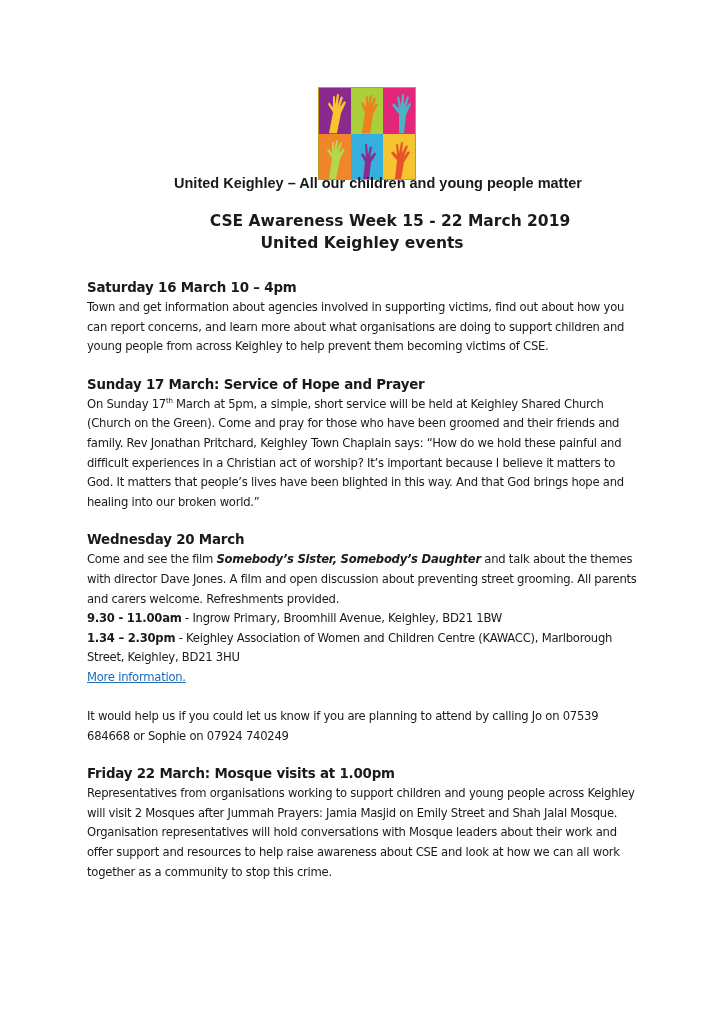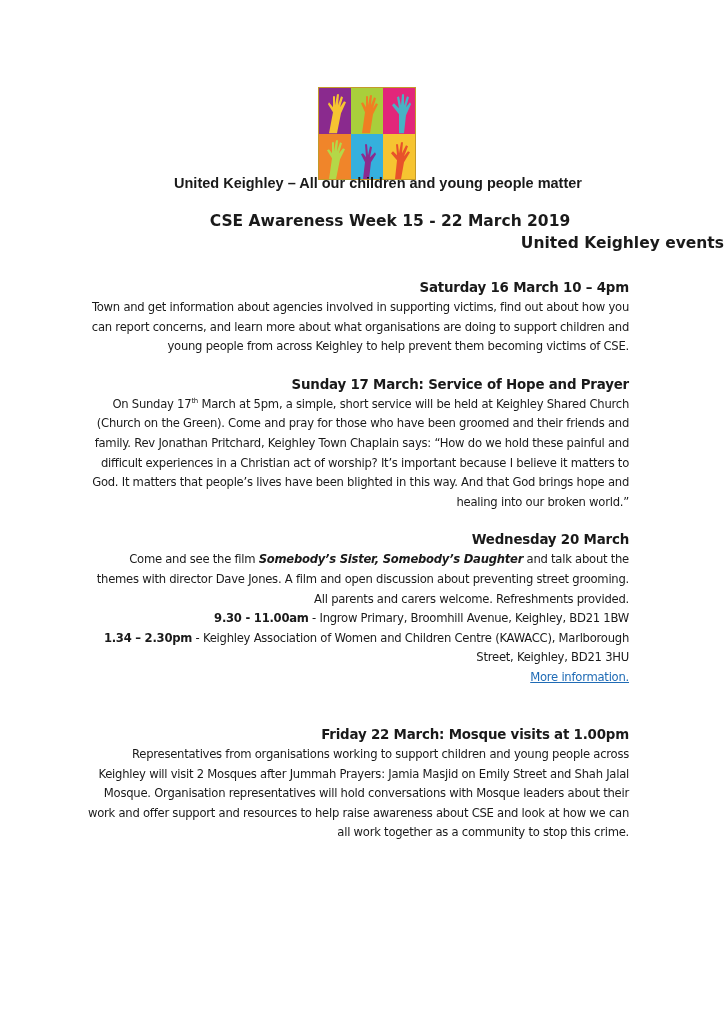--- a/index.html
+++ b/index.html
@@ -7,25 +7,25 @@
   .page { position: absolute; left: 0; top: 0; width: 724px; height: 1024px; }
   .logo { position: absolute; left: 318px; top: 87px; width: 96px; height: 91px; display: grid;
           grid-template-columns: repeat(3, 1fr); grid-template-rows: repeat(2, 1fr); border: 1px solid #c49a2a; }
   .logo .cell { position: relative; overflow: hidden; }
   .logo .cell svg { position: absolute; left: 0; top: 0; width: 100%; height: 100%; }
   .tagline { position: absolute; left: 16px; width: 724px; top: 175px; text-align: center;
              font-family: "Liberation Sans", sans-serif; font-weight: bold; font-size: 14.5px; }
   .title { position: absolute; left: 0; width: 724px; text-align: center;
            font-family: "DejaVu Sans", sans-serif; font-weight: bold; font-size: 15.5px; }
   .t1 { top: 212px; margin-left: 28px; }
-  .t2 { top: 234px; text-align: right; }
+  .t2 { top: 234px; }
   .content { position: absolute; left: 87px; top: 278px; width: 560px;
              font-family: "DejaVu Sans", sans-serif; font-size: 11.6px; line-height: 19.6px; letter-spacing: -0.25px; }
   .h { font-weight: bold; font-size: 13.4px; line-height: 20px; letter-spacing: -0.2px; }
-  .section { margin: 0 18px 18px 0; text-align: right; }
+  .section { margin: 0 7px 18px 0; }
   p { margin: 0; }
   .link { color: #1f6bb5; text-decoration: underline; cursor: pointer; }
   .gap { height: 19.6px; }
   sup { font-size: 7px; line-height: 0; }
   b { font-weight: bold; }
 </style>
 </head>
 <body>
 
 <div class="page">
@@ -80,20 +80,21 @@
       <p><span>On Sunday 17</span><sup>th</sup><span> March at 5pm, a simple, short service will be held at Keighley Shared Church (Church on the Green).  Come and pray for those who have been groomed and their friends and family. Rev Jonathan Pritchard, Keighley Town Chaplain says: “How do we hold these painful and difficult experiences in a Christian act of worship? It’s important because I believe it matters to God. It matters that people’s lives have been blighted in this way. And that God brings hope and healing into our broken world.”</span></p>
     </div>
 
     <div class="section">
       <div class="h">Wednesday 20 March</div>
       <p><span>Come and see the film </span><b><i>Somebody’s Sister, Somebody’s Daughter</i></b><span> and talk about the themes with director Dave Jones. A film and open discussion about preventing street grooming. All parents and carers welcome. Refreshments provided.</span></p>
       <p><b>9.30 - 11.00am</b><span> - Ingrow Primary, Broomhill Avenue, Keighley, BD21 1BW</span></p>
       <p><b>1.34 – 2.30pm</b><span> - Keighley Association of Women and Children Centre (KAWACC), Marlborough Street, Keighley, BD21 3HU</span></p>
       <p><a class="link">More information.</a></p>
       <div class="gap"></div>
+      <p>It would help us if you could let us know if you are planning to attend by calling Jo on 07539 684668 or Sophie on 07924 740249</p>
     </div>
 
     <div class="section">
       <div class="h">Friday 22 March: Mosque visits at 1.00pm</div>
       <p>Representatives from organisations working to support children and young people across Keighley will visit 2 Mosques after Jummah Prayers: Jamia Masjid on Emily Street and Shah Jalal Mosque. Organisation representatives will hold conversations with Mosque leaders about their work and offer support and resources to help raise awareness about CSE and look at how we can all work together as a community to stop this crime.</p>
     </div>
 
   </div>
 </div>
 

